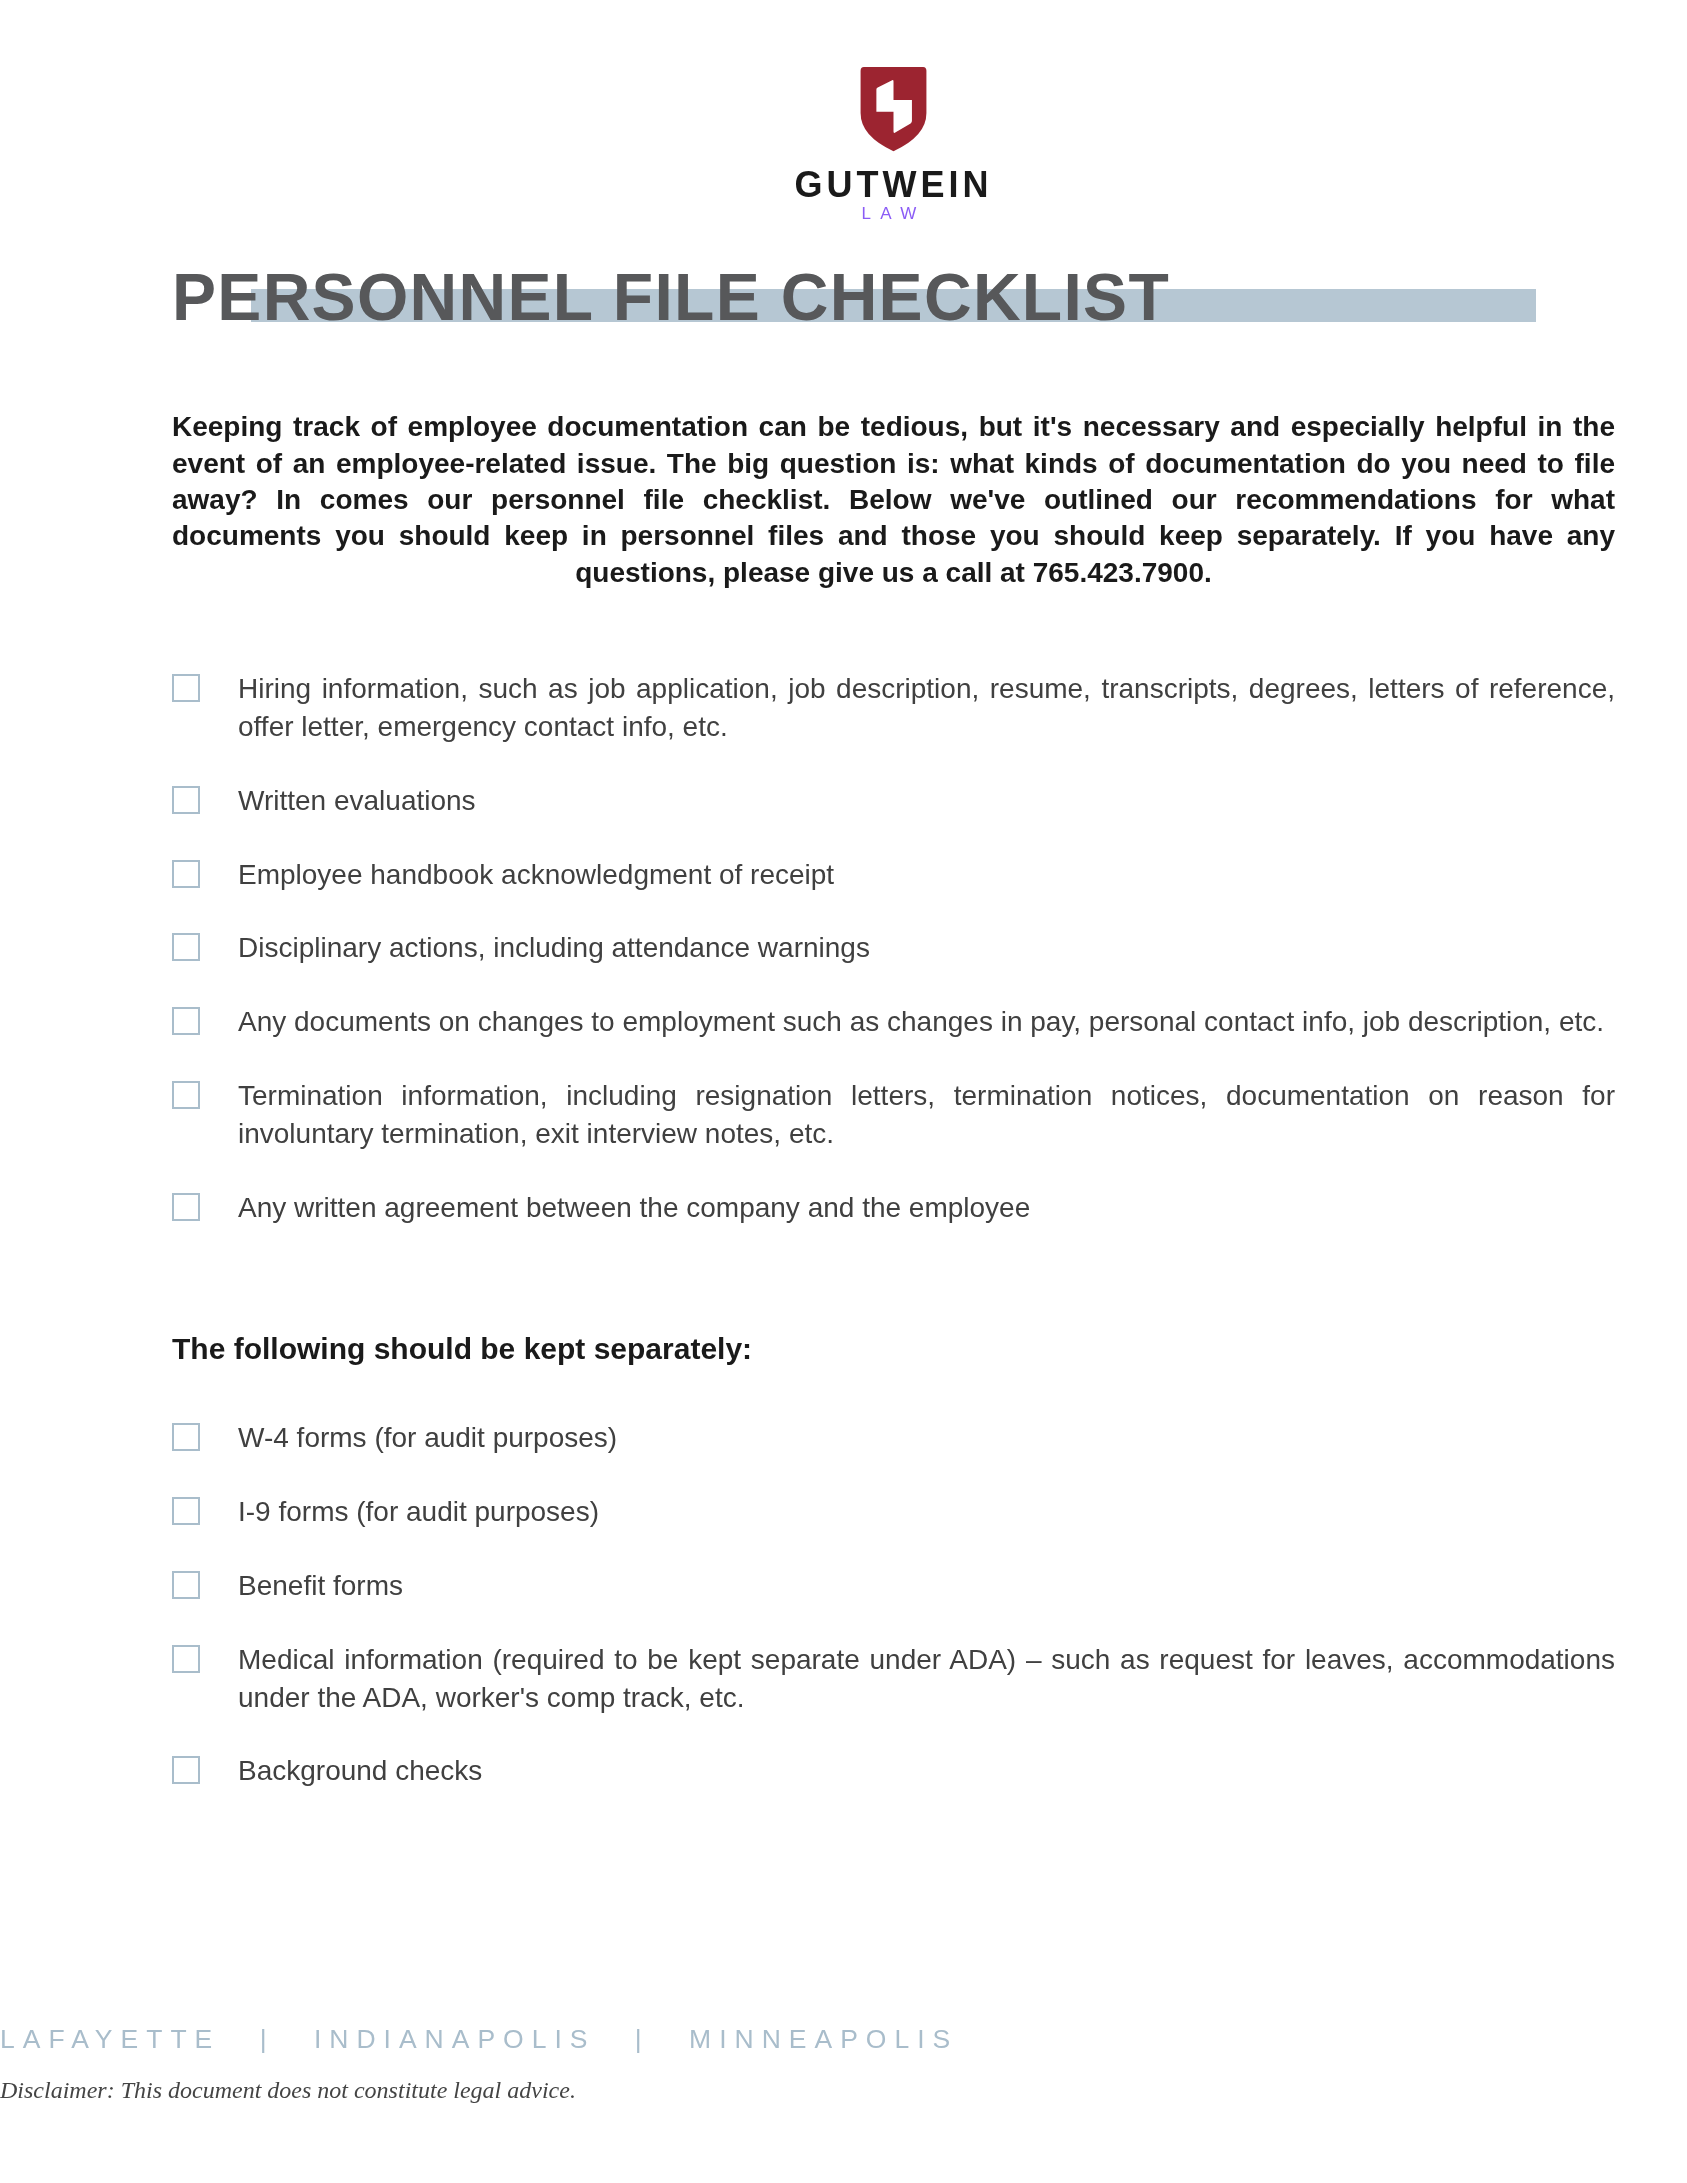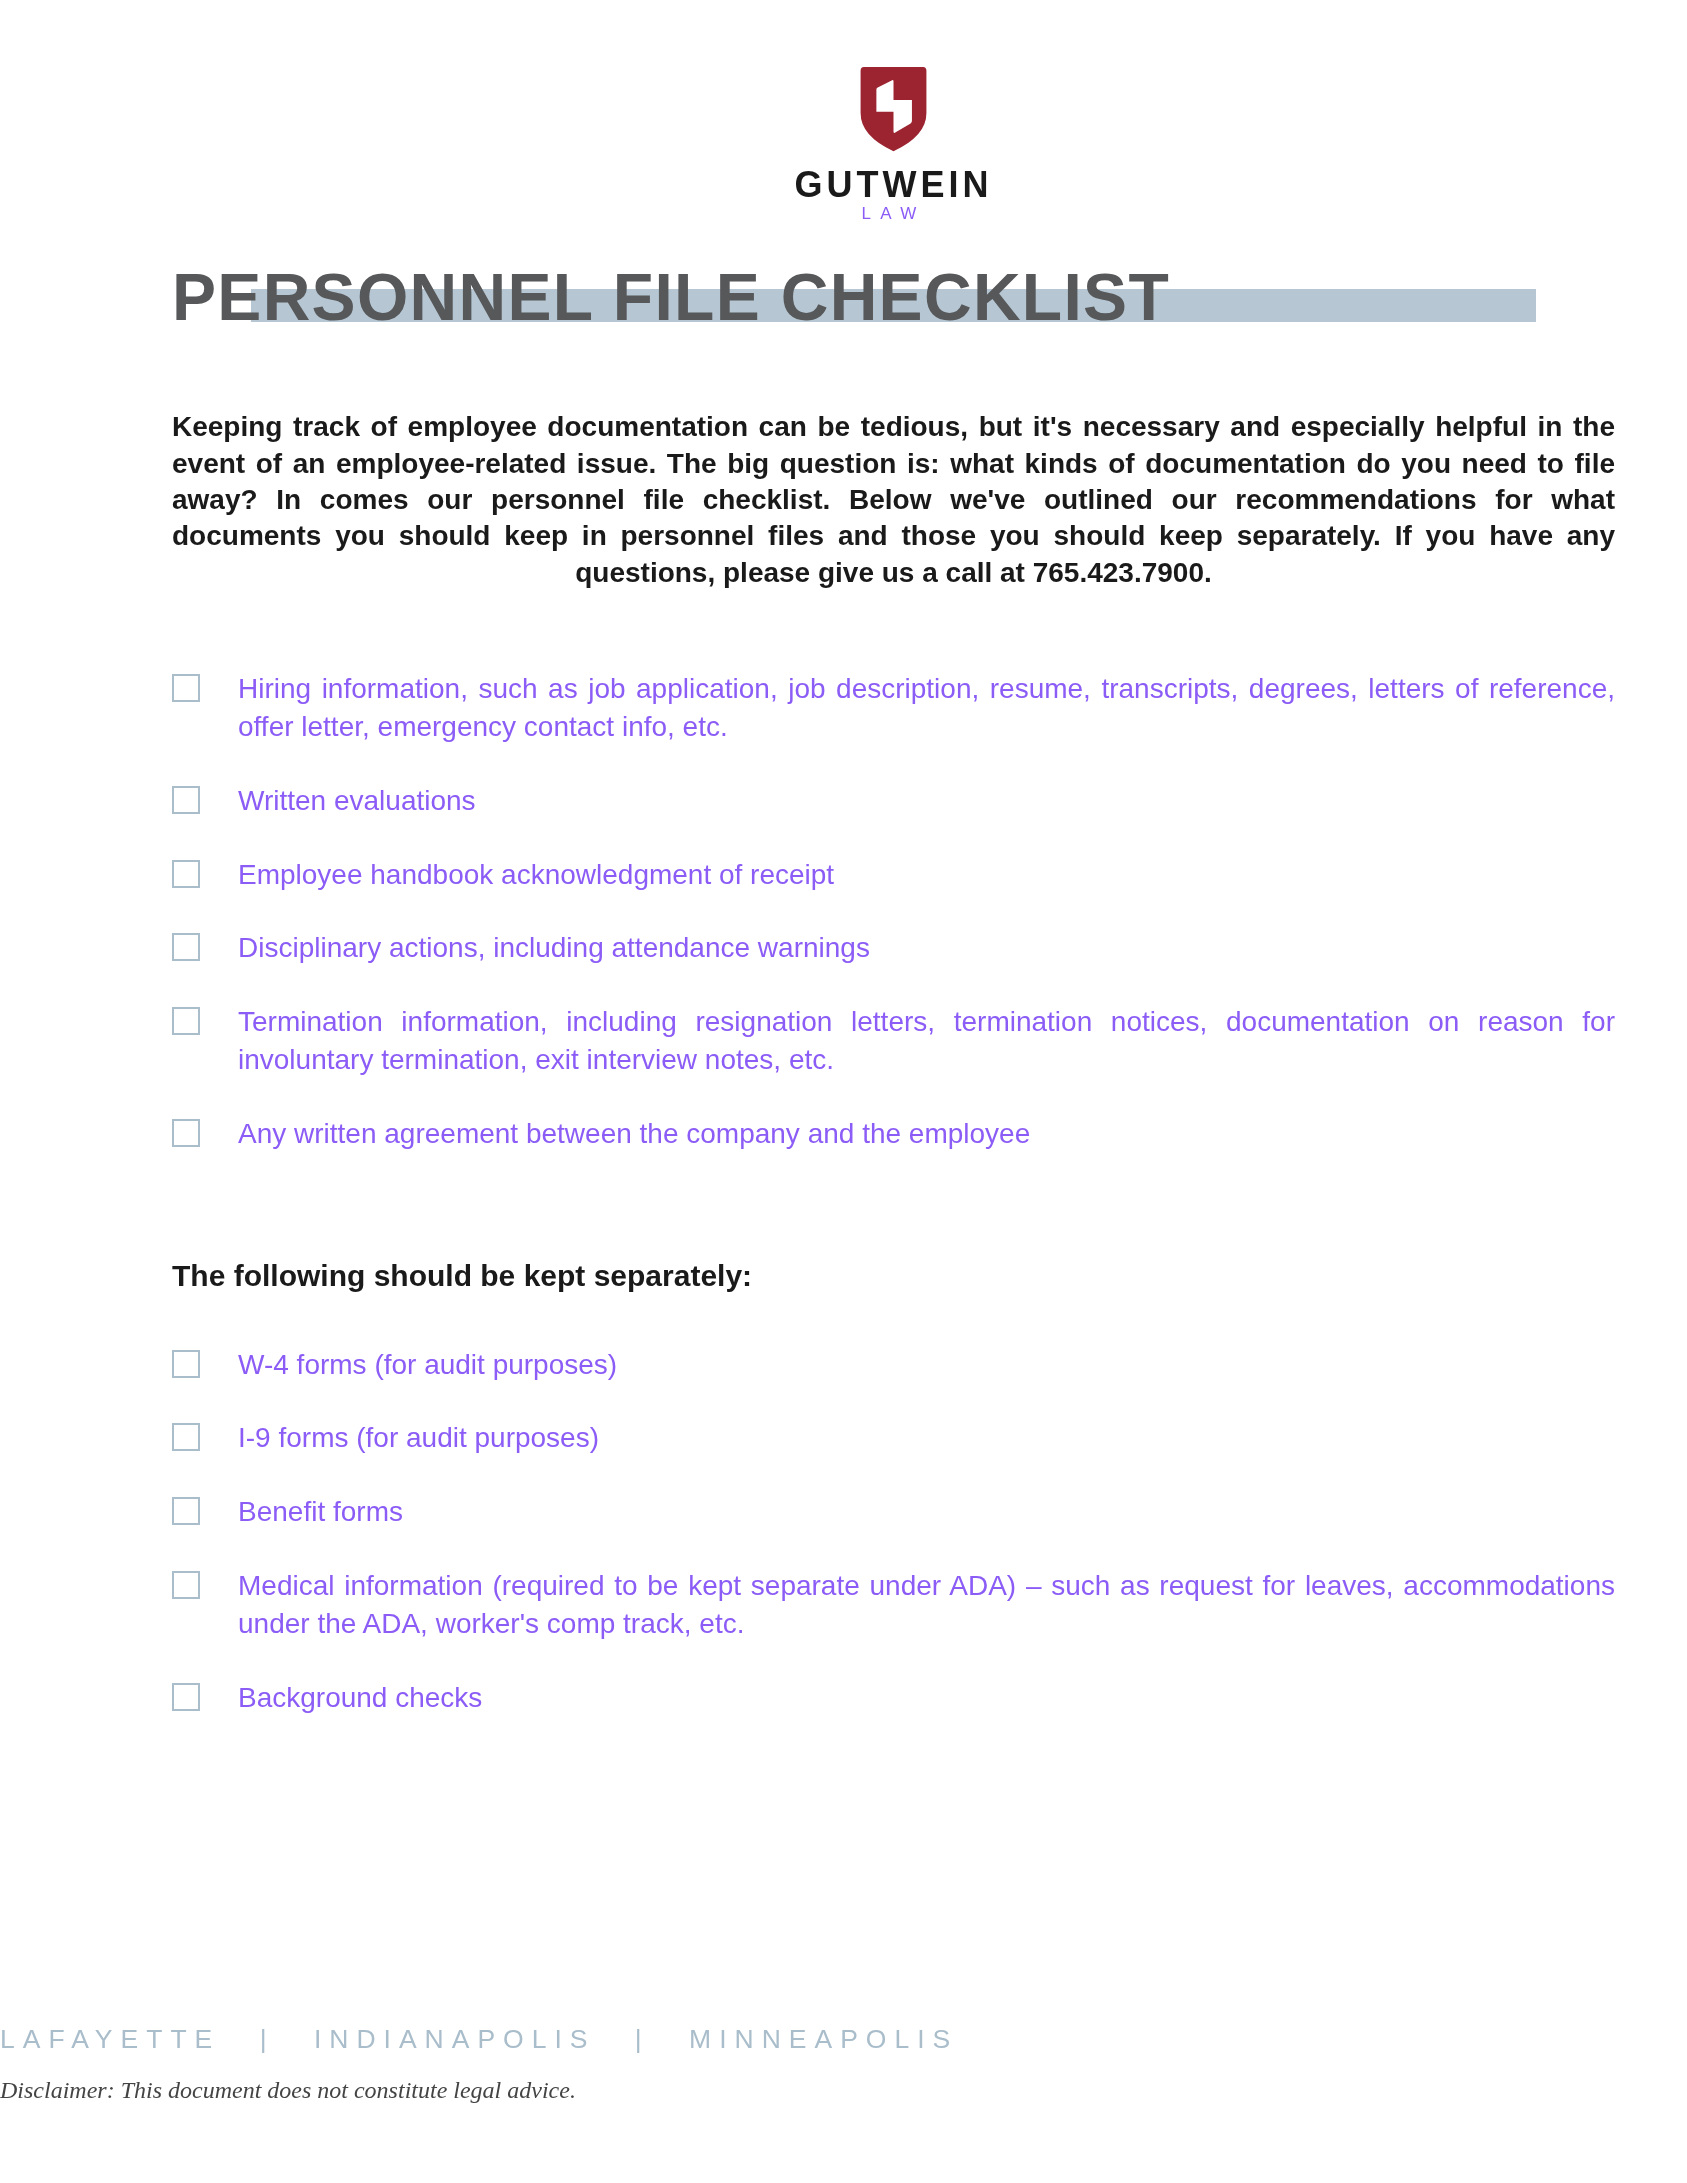--- a/index.html
+++ b/index.html
@@ -83,21 +83,21 @@
       flex-shrink: 0;
       margin-right: 38px;
       margin-top: 4px;
     }
     .check-text {
       font-size: 28px;
       line-height: 1.35;
       font-weight: 400;
       text-align: justify;
       flex: 1;
-      color: #8b5cf6;
+      color: #404040;
     }
     .section-heading {
       font-size: 30px;
       font-weight: 700;
       margin-top: 106px;
       margin-bottom: 53px;
       color: #1a1a1a;
     }
     .footer {
       position: absolute;
@@ -155,20 +155,24 @@
       <div class="checkbox"></div>
       <div class="check-text">Written evaluations</div>
     </div>
     <div class="check-item">
       <div class="checkbox"></div>
       <div class="check-text">Employee handbook acknowledgment of receipt</div>
     </div>
     <div class="check-item">
       <div class="checkbox"></div>
       <div class="check-text">Disciplinary actions, including attendance warnings</div>
+    </div>
+    <div class="check-item">
+      <div class="checkbox"></div>
+      <div class="check-text">Any documents on changes to employment such as changes in pay, personal contact info, job description, etc.</div>
     </div>
     <div class="check-item">
       <div class="checkbox"></div>
       <div class="check-text">Termination information, including resignation letters, termination notices, documentation on reason for involuntary termination, exit interview notes, etc.</div>
     </div>
     <div class="check-item">
       <div class="checkbox"></div>
       <div class="check-text">Any written agreement between the company and the employee</div>
     </div>
   </div>

